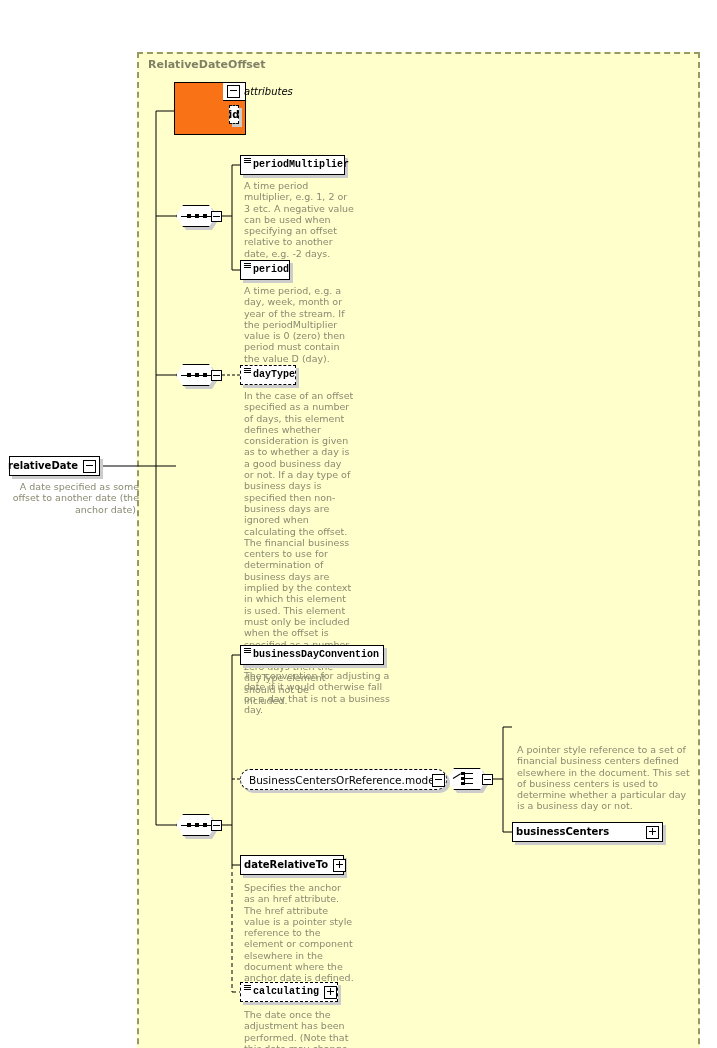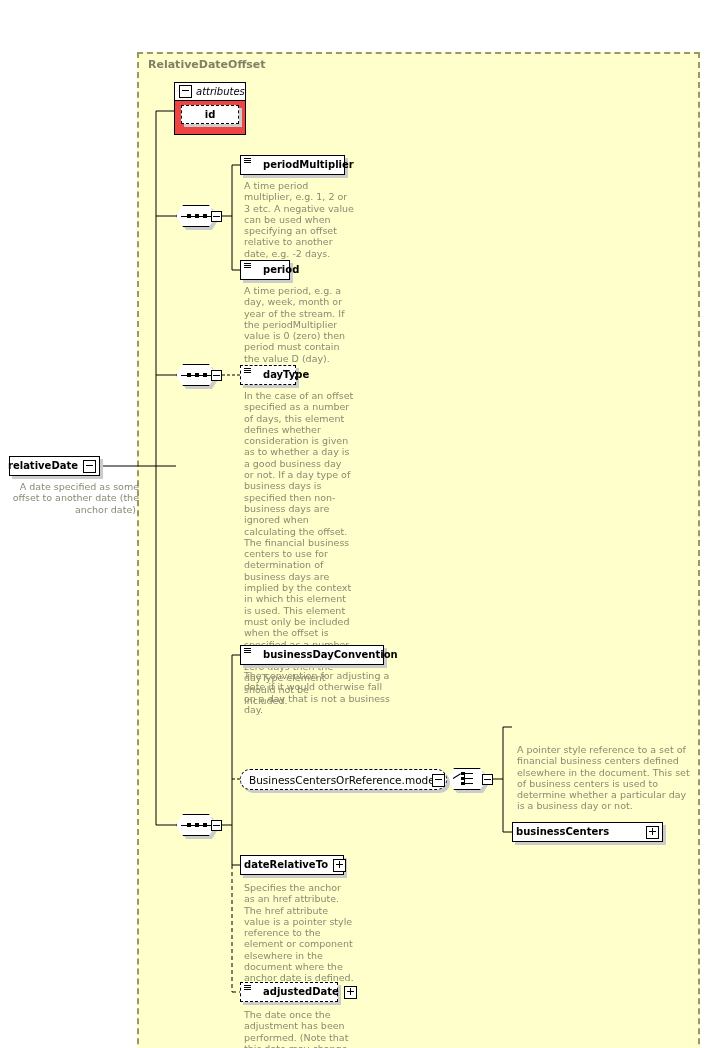--- a/index.html
+++ b/index.html
@@ -74,21 +74,21 @@
   }
   .elem-glyph i {
     display: block;
     height: 1px;
     background: #000;
     margin-bottom: 1px;
   }
   .elem-glyph i:nth-child(1) { width: 7px; }
   .elem-glyph i:nth-child(2) { width: 7px; }
   .elem-glyph i:nth-child(3) { width: 7px; }
-  .has-glyph .label { padding-left: 22px; }
+  .has-glyph .label { padding-left: 12px; font-family: Liberation Mono, monospace; }
 
   
   .pm-box {
     width: 11px;
     height: 11px;
     border: 1px solid #000;
     background: #fff;
     position: relative;
     margin-right: 3px;
     flex: 0 0 auto;
@@ -103,23 +103,24 @@
   .pm-box.plus::after {
     content: "";
     position: absolute;
     left: 5px; top: 1px;
     width: 1px; height: 7px;
     background: #000;
   }
   
   .attr-panel {
     position: absolute;
-    background: #ef4444;
+    background: #f97316;
     border: 1px solid #000;
     box-sizing: border-box;
+    padding-left: 48px;
   }
   .attr-header {
     height: 17px;
     border-bottom: 1px solid #000;
     display: flex;
     align-items: center;
     padding-left: 4px;
     background: #fff;
   }
   .attr-header .ttl {
@@ -453,18 +454,18 @@
     <div class="pm-box plus"></div>
   </div>
   <div class="doc" style="left:244px; top:838px; width:110px;">Specifies the anchor as an href attribute. The href attribute value is a pointer style reference to the element or component elsewhere in the document where the anchor date is defined.</div>
 
   <div class="node optional has-glyph" style="left:240px; top:938px; width:98px;">
     <div class="elem-glyph">
         <i></i>
         <i></i>
         <i></i>
       </div>
-    <span class="label" style="flex:1">adjustedDate</span>
+    <span class="label" style="flex:1">calculating</span>
     <div class="pm-box plus"></div>
   </div>
   <div class="doc" style="left:244px; top:965px; width:110px;">The date once the adjustment has been performed. (Note that this date may change if the business center holidays change).</div>
 
 </div>
 
 </body></html>

